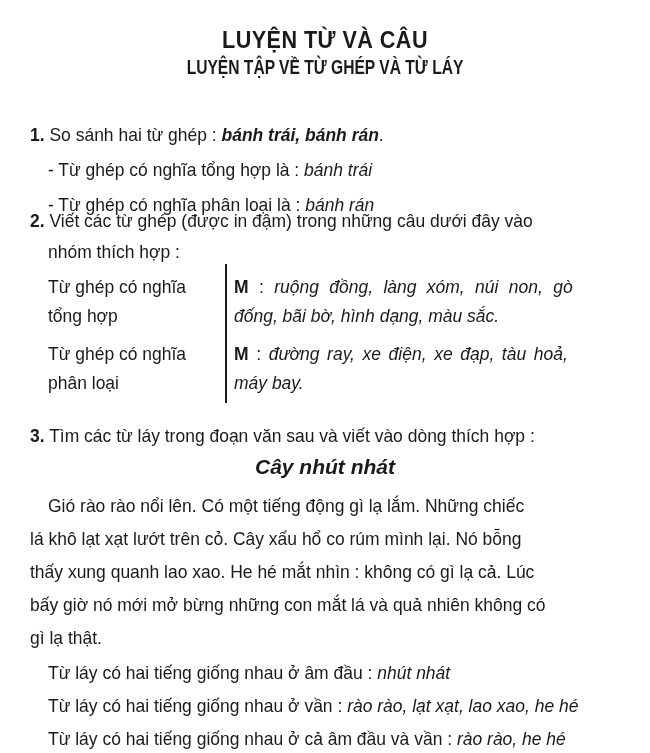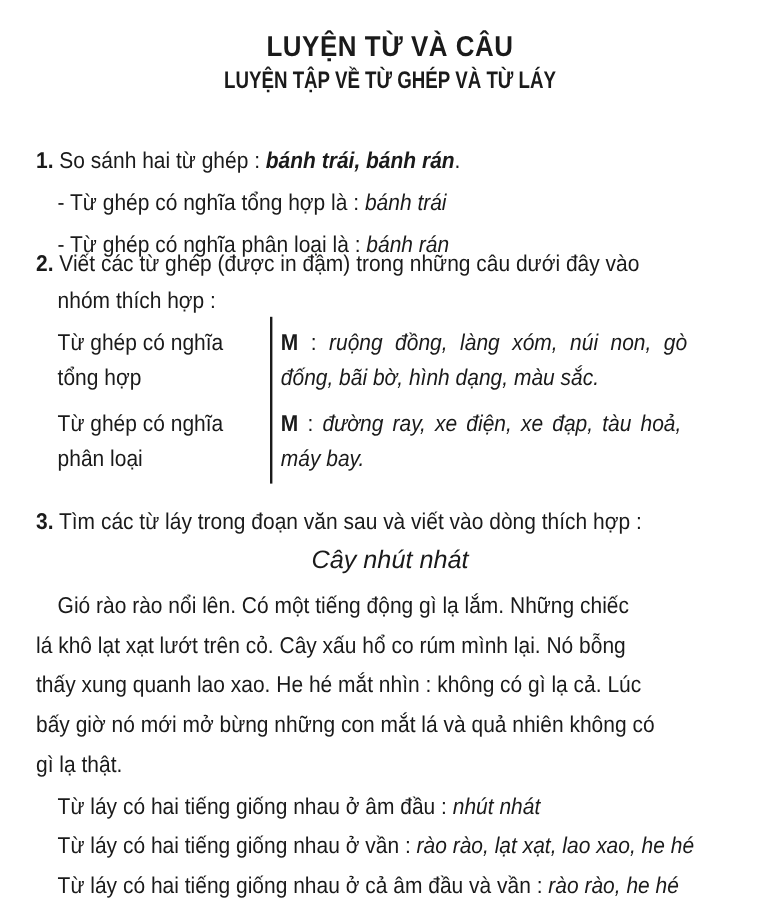--- a/index.html
+++ b/index.html
@@ -21,21 +21,21 @@
     .line {
       position: absolute; font-size: 19px; white-space: nowrap; line-height: 24px;
       transform: scaleX(0.92); transform-origin: 0 0;
     }
     .num { font-weight: bold; }
     .bi { font-weight: bold; font-style: italic; }
     .it { font-style: italic; }
     .b { font-weight: bold; }
     .story-title {
       position: absolute; left: 0; width: 650px; text-align: center; top: 454px;
-      font-size: 21px; font-weight: normal; font-style: italic; line-height: 26px;
+      font-size: 21px; font-weight: bold; font-style: italic; line-height: 26px;
     }
     .divider {
       position: absolute; left: 225px; top: 264px; width: 2px; height: 139px; background: #1a1a1a;
     }
     .cell-left { position: absolute; left: 48px; font-size: 19px; line-height: 24px; white-space: nowrap;
       transform: scaleX(0.92); transform-origin: 0 0; }
     .cell-right { position: absolute; left: 234px; font-size: 19px; line-height: 24px; white-space: nowrap;
       transform: scaleX(0.92); transform-origin: 0 0; }
   </style>
 </head>

